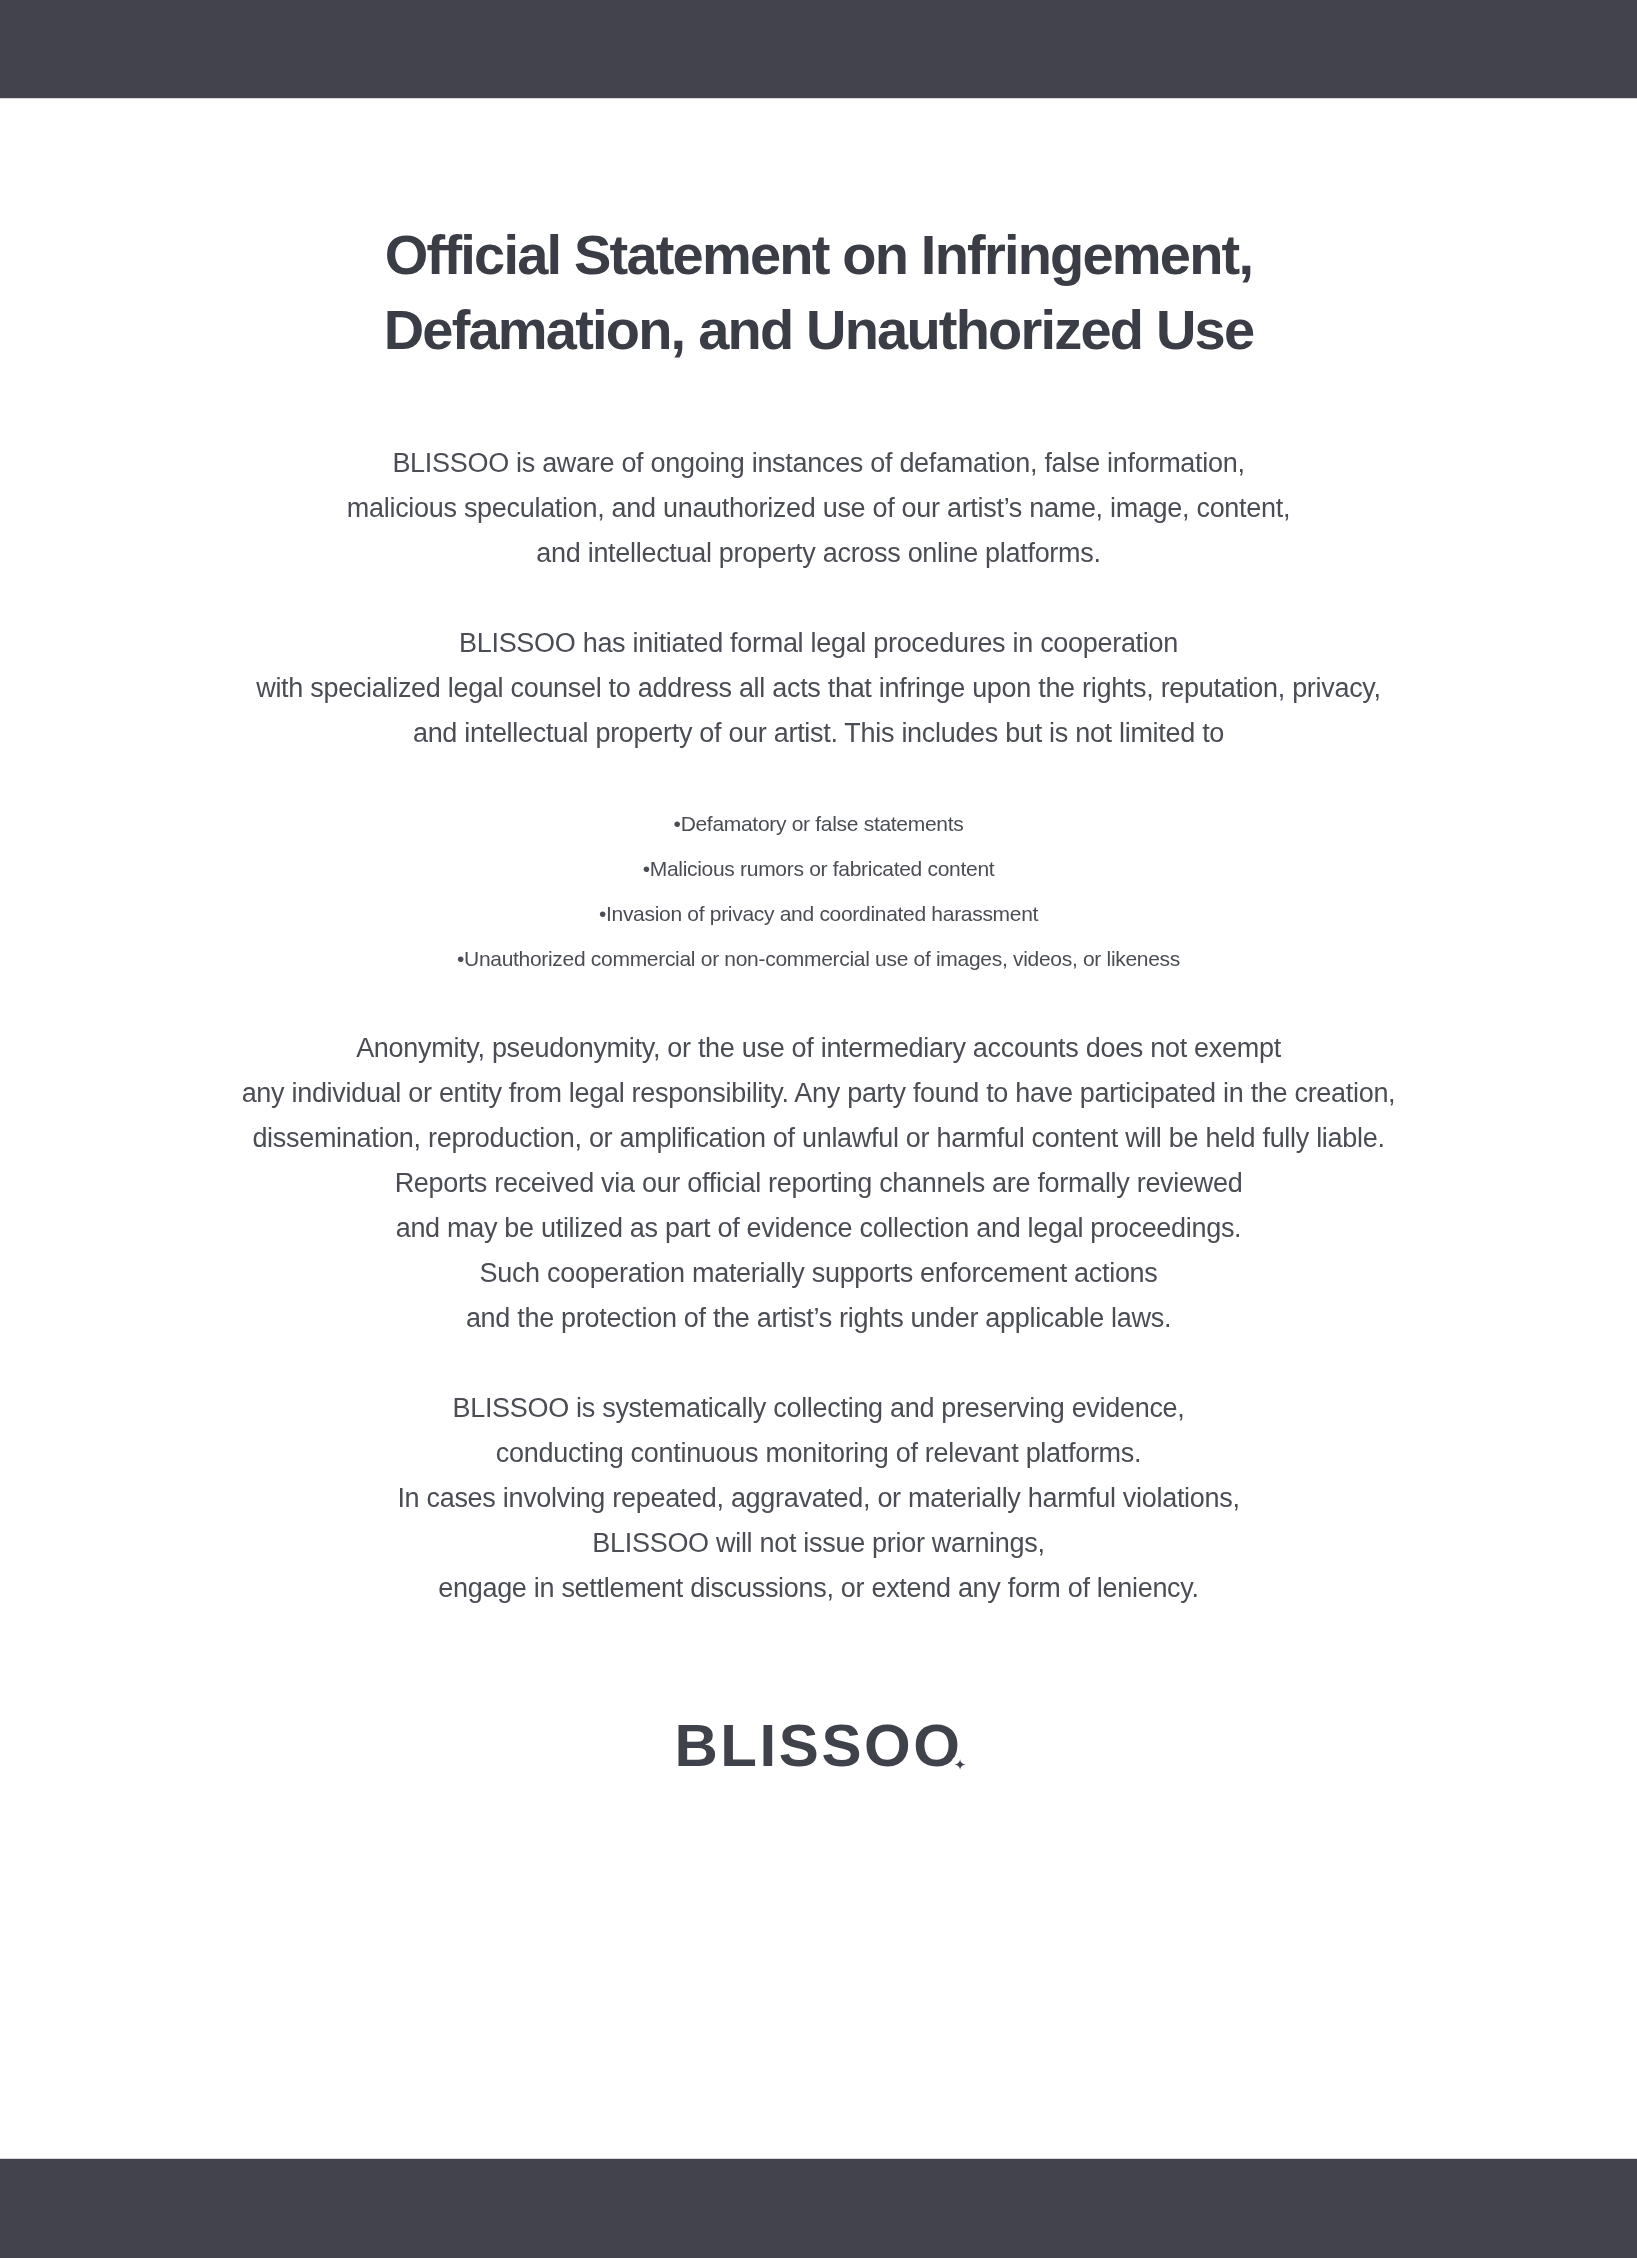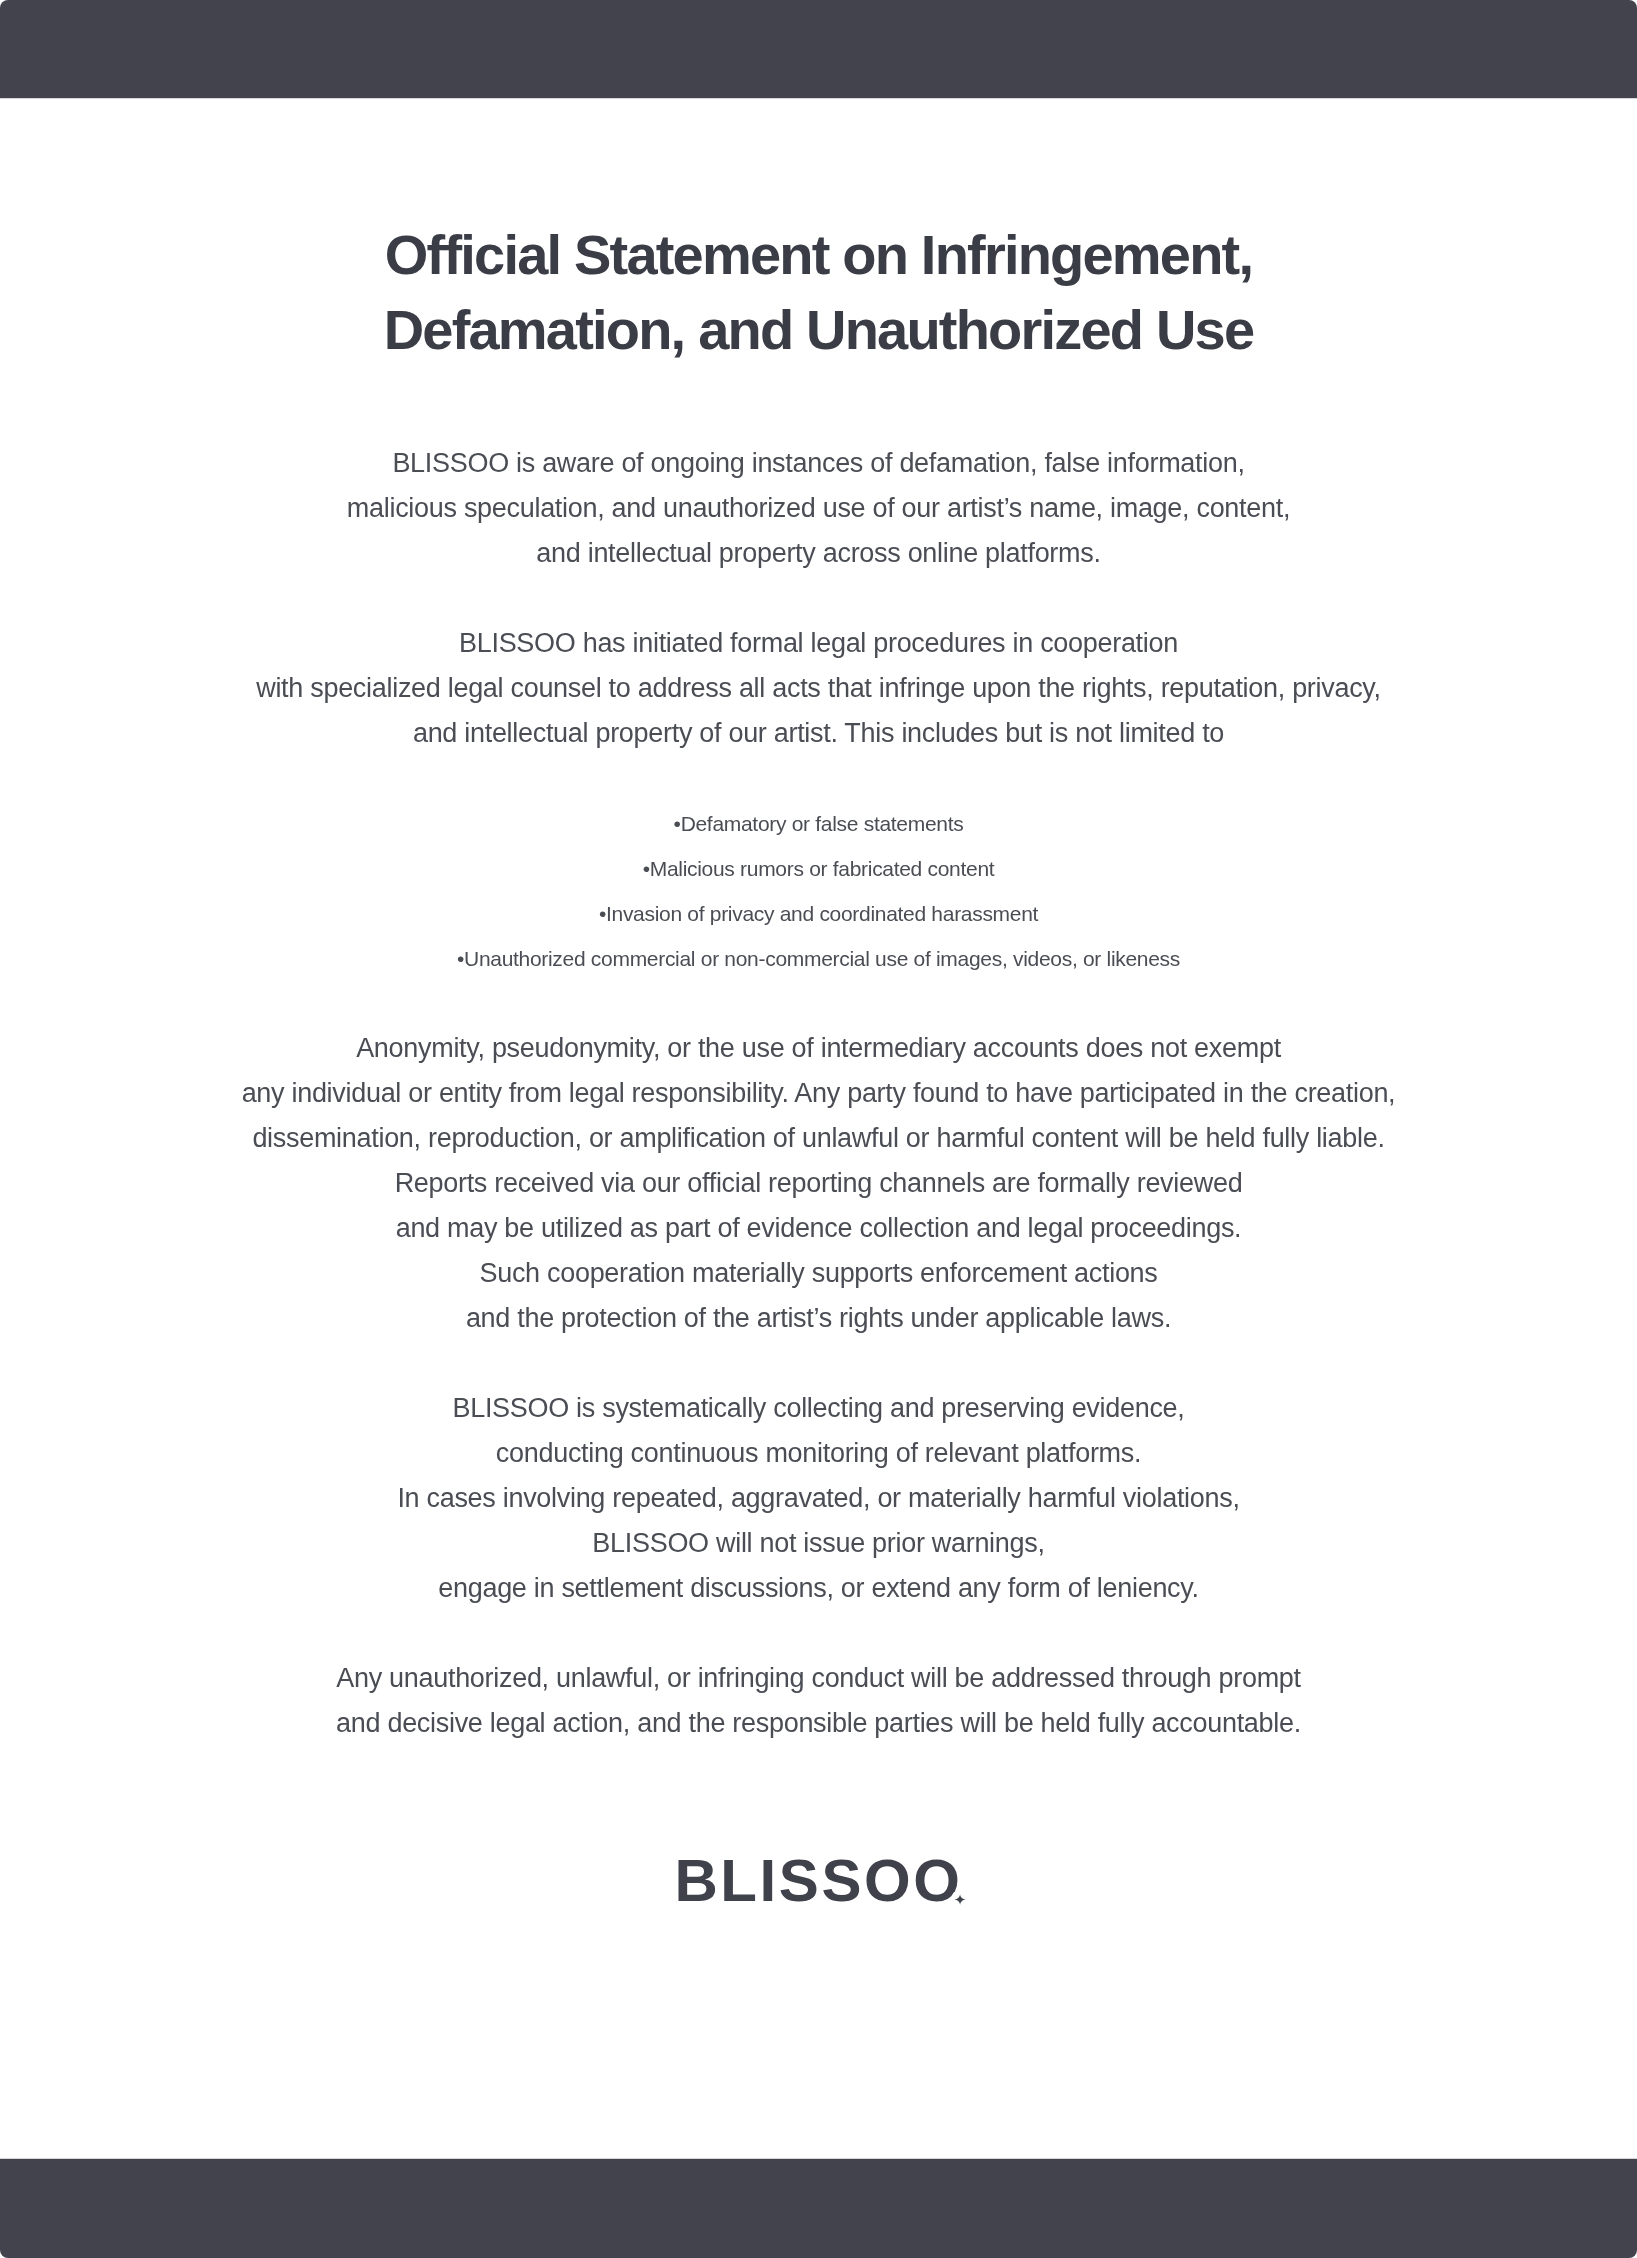--- a/index.html
+++ b/index.html
@@ -5,21 +5,20 @@
   * { margin: 0; padding: 0; box-sizing: border-box; }
   html, body { background: #ffffff; }
   .page {
     position: relative;
     width: 1637px;
     height: 2258px;
     margin: 0 auto;
     background: #ffffff;
     overflow: hidden;
     font-family: "Liberation Sans", "DejaVu Sans", sans-serif;
-    border-radius: 8px;
   }
   .top-bar {
     position: absolute;
     top: 0; left: 0; right: 0;
     height: 99px;
     background: #42434d;
     border-bottom: 1.8px solid #d6d6d8;
   }
   .bottom-bar {
     position: absolute;
@@ -122,22 +121,20 @@
 Such cooperation materially supports enforcement actions
 and the protection of the artist’s rights under applicable laws.</p>
 
     <p class="para">BLISSOO is systematically collecting and preserving evidence,
 conducting continuous monitoring of relevant platforms.
 In cases involving repeated, aggravated, or materially harmful violations,
 BLISSOO will not issue prior warnings,
 engage in settlement discussions, or extend any form of leniency.</p>
 
 
-    <p class="para">Any unauthorized, unlawful, or infringing conduct will be addressed through prompt
-and decisive legal action, and the responsible parties will be held fully accountable.</p>
 
     <div class="logo">
       <span>BLISSO</span><span class="logo-last"><span>O</span><span class="logo-sparkle">✦</span></span>
     </div>
 
   </div>
 
   <div class="bottom-bar"></div>
 
 </div>

